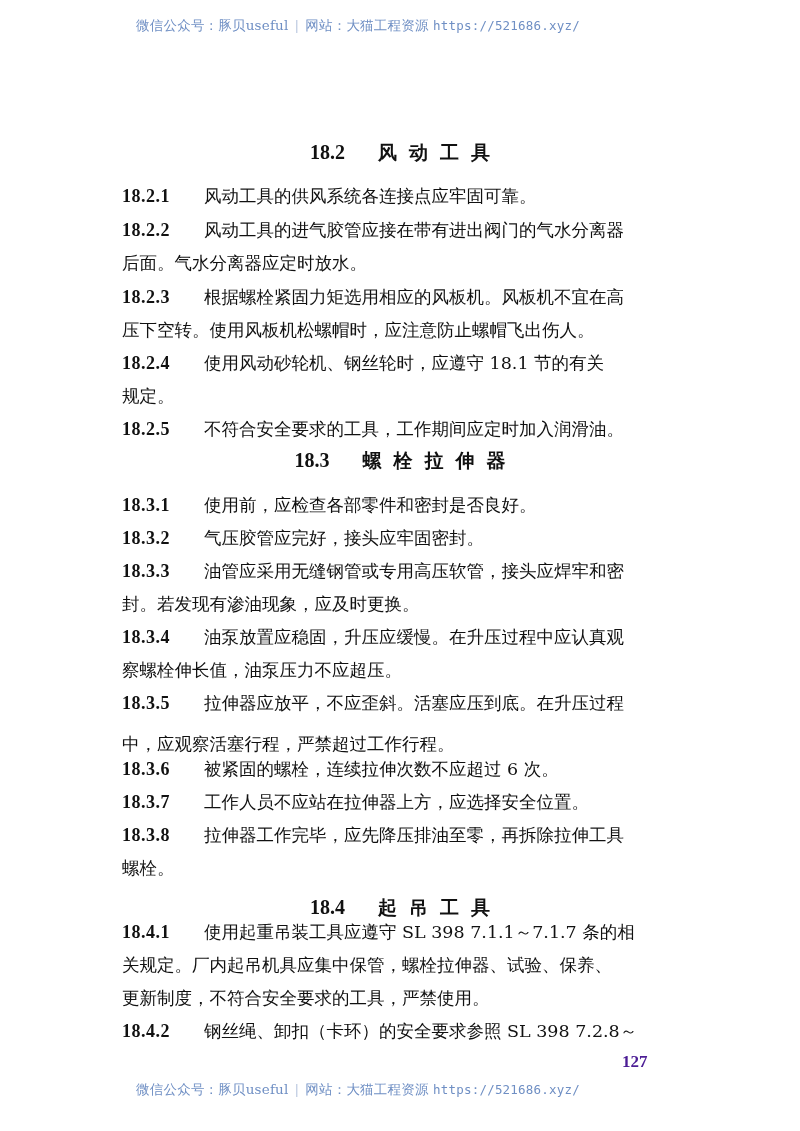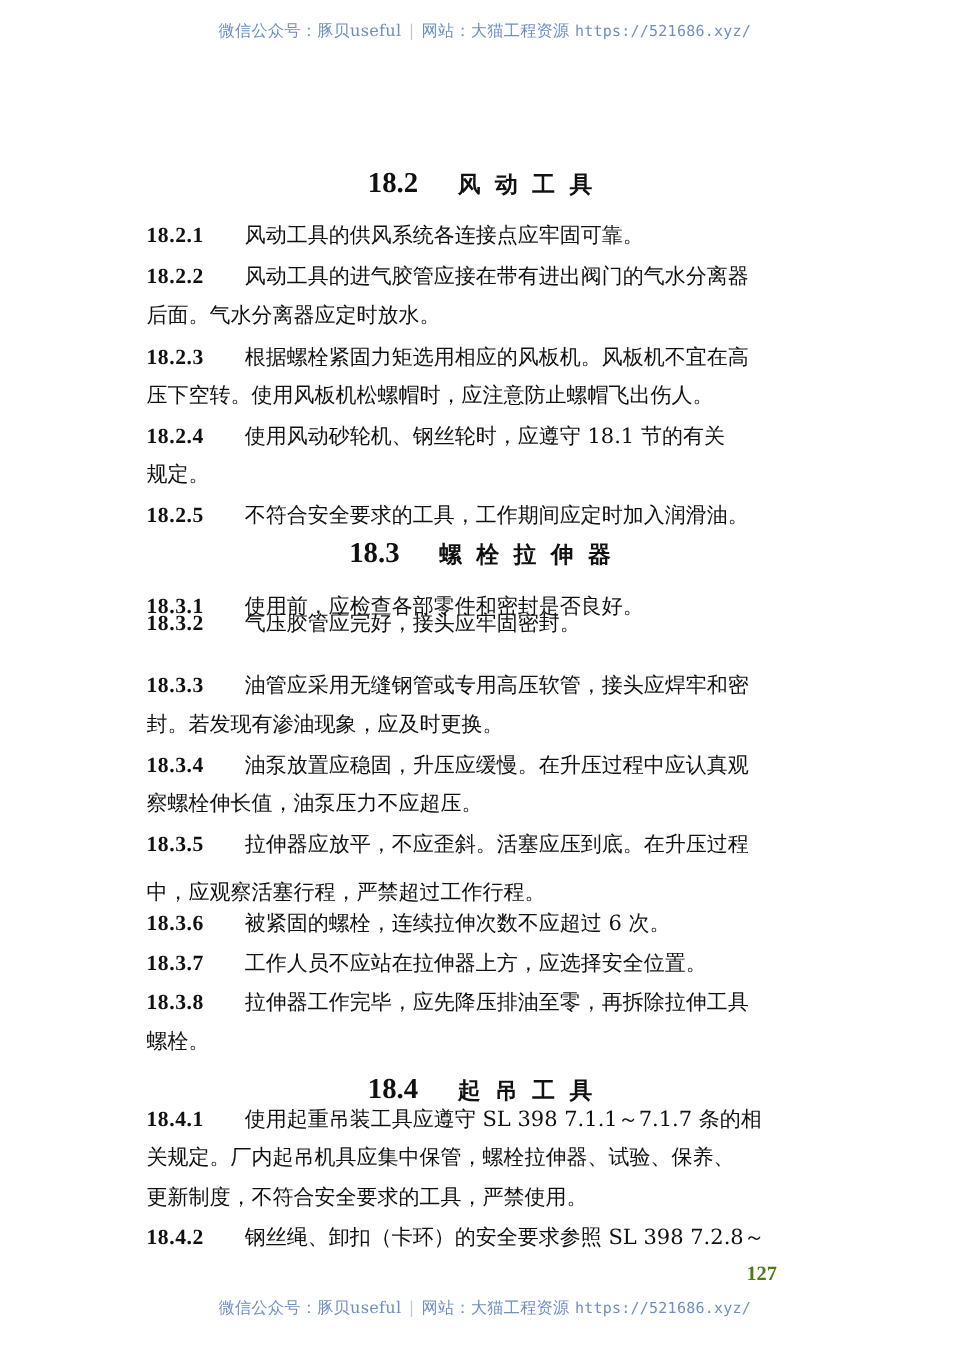--- a/index.html
+++ b/index.html
@@ -1,35 +1,35 @@
 <!DOCTYPE html>
 <html><head>
 <meta charset="utf-8">
 <style>
   html, body { margin: 0; padding: 0; background: #ffffff; }
   body { width: 800px; height: 1131px; position: relative; overflow: hidden;
          font-family: "DejaVu Serif", "Liberation Serif", serif; color: #111; }
   .watermark { position: absolute; left: 0; width: 716px; text-align: center;
                font-size: 13.5px; color: #6f8fc4; letter-spacing: 0.2px;
-               font-family: "DejaVu Serif", "Liberation Serif", serif; padding-left: 46px; }
+               font-family: "DejaVu Serif", "Liberation Serif", serif; }
   .watermark .sep { color: #b8c6df; margin: 0 6px; }
   .watermark .url { font-family: "DejaVu Sans Mono", "Liberation Mono", monospace; font-size: 12.5px; }
   #wm-top { top: 17px; }
   #wm-bottom { top: 1081px; }
   .page { position: absolute; left: 122px; top: 0; width: 568px; }
   .sec-title { position: absolute; left: 0; width: 568px; text-align: center;
                font-weight: bold; font-size: 19px; letter-spacing: 0; }
-  .sec-title .num { font-family: "Liberation Serif", serif; font-size: 24px; margin-right: 33px; }
+  .sec-title .num { font-family: "Liberation Serif", serif; font-size: 20px; margin-right: 33px; }
   .sec-title .txt { letter-spacing: 12px; }
   .line { position: absolute; left: 0; width: 568px; font-size: 17.5px; white-space: nowrap;
           line-height: 22px; }
   .line .cl { font-family: "Liberation Serif", serif; font-weight: bold; font-size: 18px;
               display: inline-block; width: 82px; letter-spacing: 0.5px; }
   .page-num { position: absolute; left: 622px; top: 1052px; font-size: 17px;
-              font-family: "Liberation Serif", serif; font-weight: bold; color: #4d7c0f; }
+              font-family: "Liberation Serif", serif; font-weight: bold; color: #4c1d95; }
 </style>
 </head>
 <body>
 
 <div id="wm-top" class="watermark">
   <span>微信公众号：豚贝useful</span><span class="sep">|</span><span>网站：大猫工程资源</span>
   <span class="url">https://521686.xyz/</span>
 </div>
 
 <div class="page">
@@ -50,21 +50,21 @@
   <div class="line" style="top:385px"><span>规定。</span></div>
 
   <div class="line" style="top:418px"><span class="cl">18.2.5</span><span>不符合安全要求的工具，工作期间应定时加入润滑油。</span></div>
 
   <div class="sec-title" style="top:448px">
     <span class="num">18.3</span><span class="txt">螺栓拉伸器</span>
   </div>
 
   <div class="line" style="top:494px"><span class="cl">18.3.1</span><span>使用前，应检查各部零件和密封是否良好。</span></div>
 
-  <div class="line" style="top:508px"><span class="cl">18.3.2</span><span>气压胶管应完好，接头应牢固密封。</span></div>
+  <div class="line" style="top:527px"><span class="cl">18.3.2</span><span>气压胶管应完好，接头应牢固密封。</span></div>
 
   <div class="line" style="top:560px"><span class="cl">18.3.3</span><span>油管应采用无缝钢管或专用高压软管，接头应焊牢和密</span></div>
   <div class="line" style="top:593px"><span>封。若发现有渗油现象，应及时更换。</span></div>
 
   <div class="line" style="top:626px"><span class="cl">18.3.4</span><span>油泵放置应稳固，升压应缓慢。在升压过程中应认真观</span></div>
   <div class="line" style="top:659px"><span>察螺栓伸长值，油泵压力不应超压。</span></div>
 
   <div class="line" style="top:692px"><span class="cl">18.3.5</span><span>拉伸器应放平，不应歪斜。活塞应压到底。在升压过程</span></div>
   <div class="line" style="top:733px"><span>中，应观察活塞行程，严禁超过工作行程。</span></div>
 

